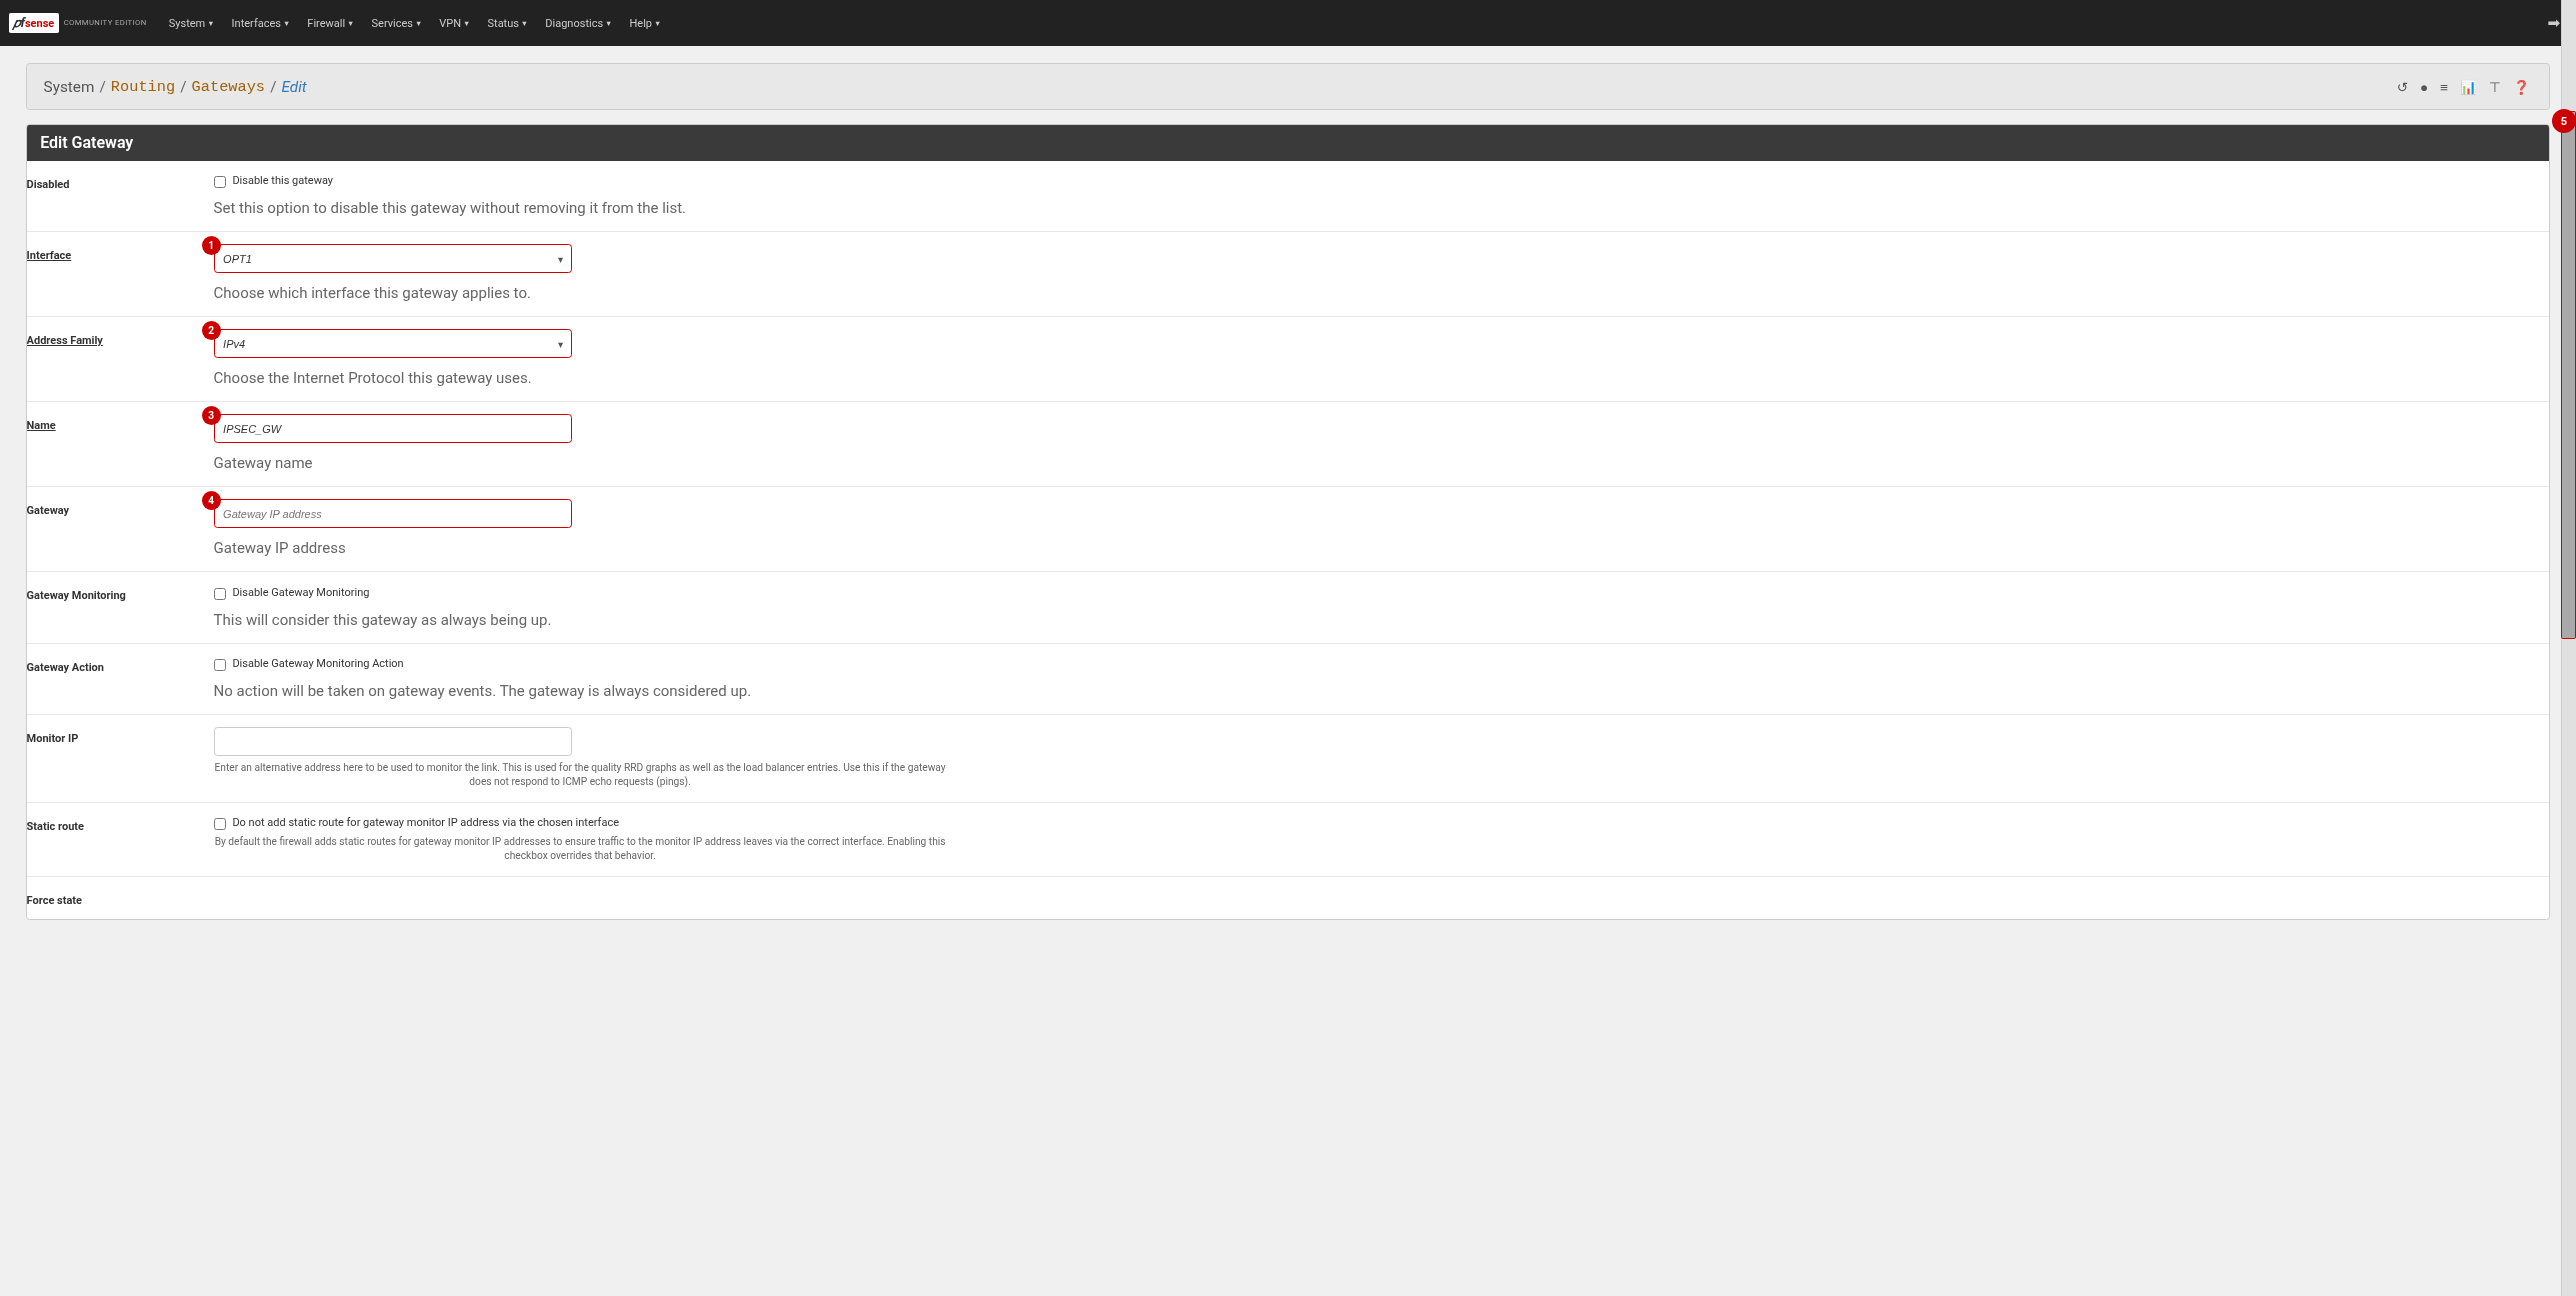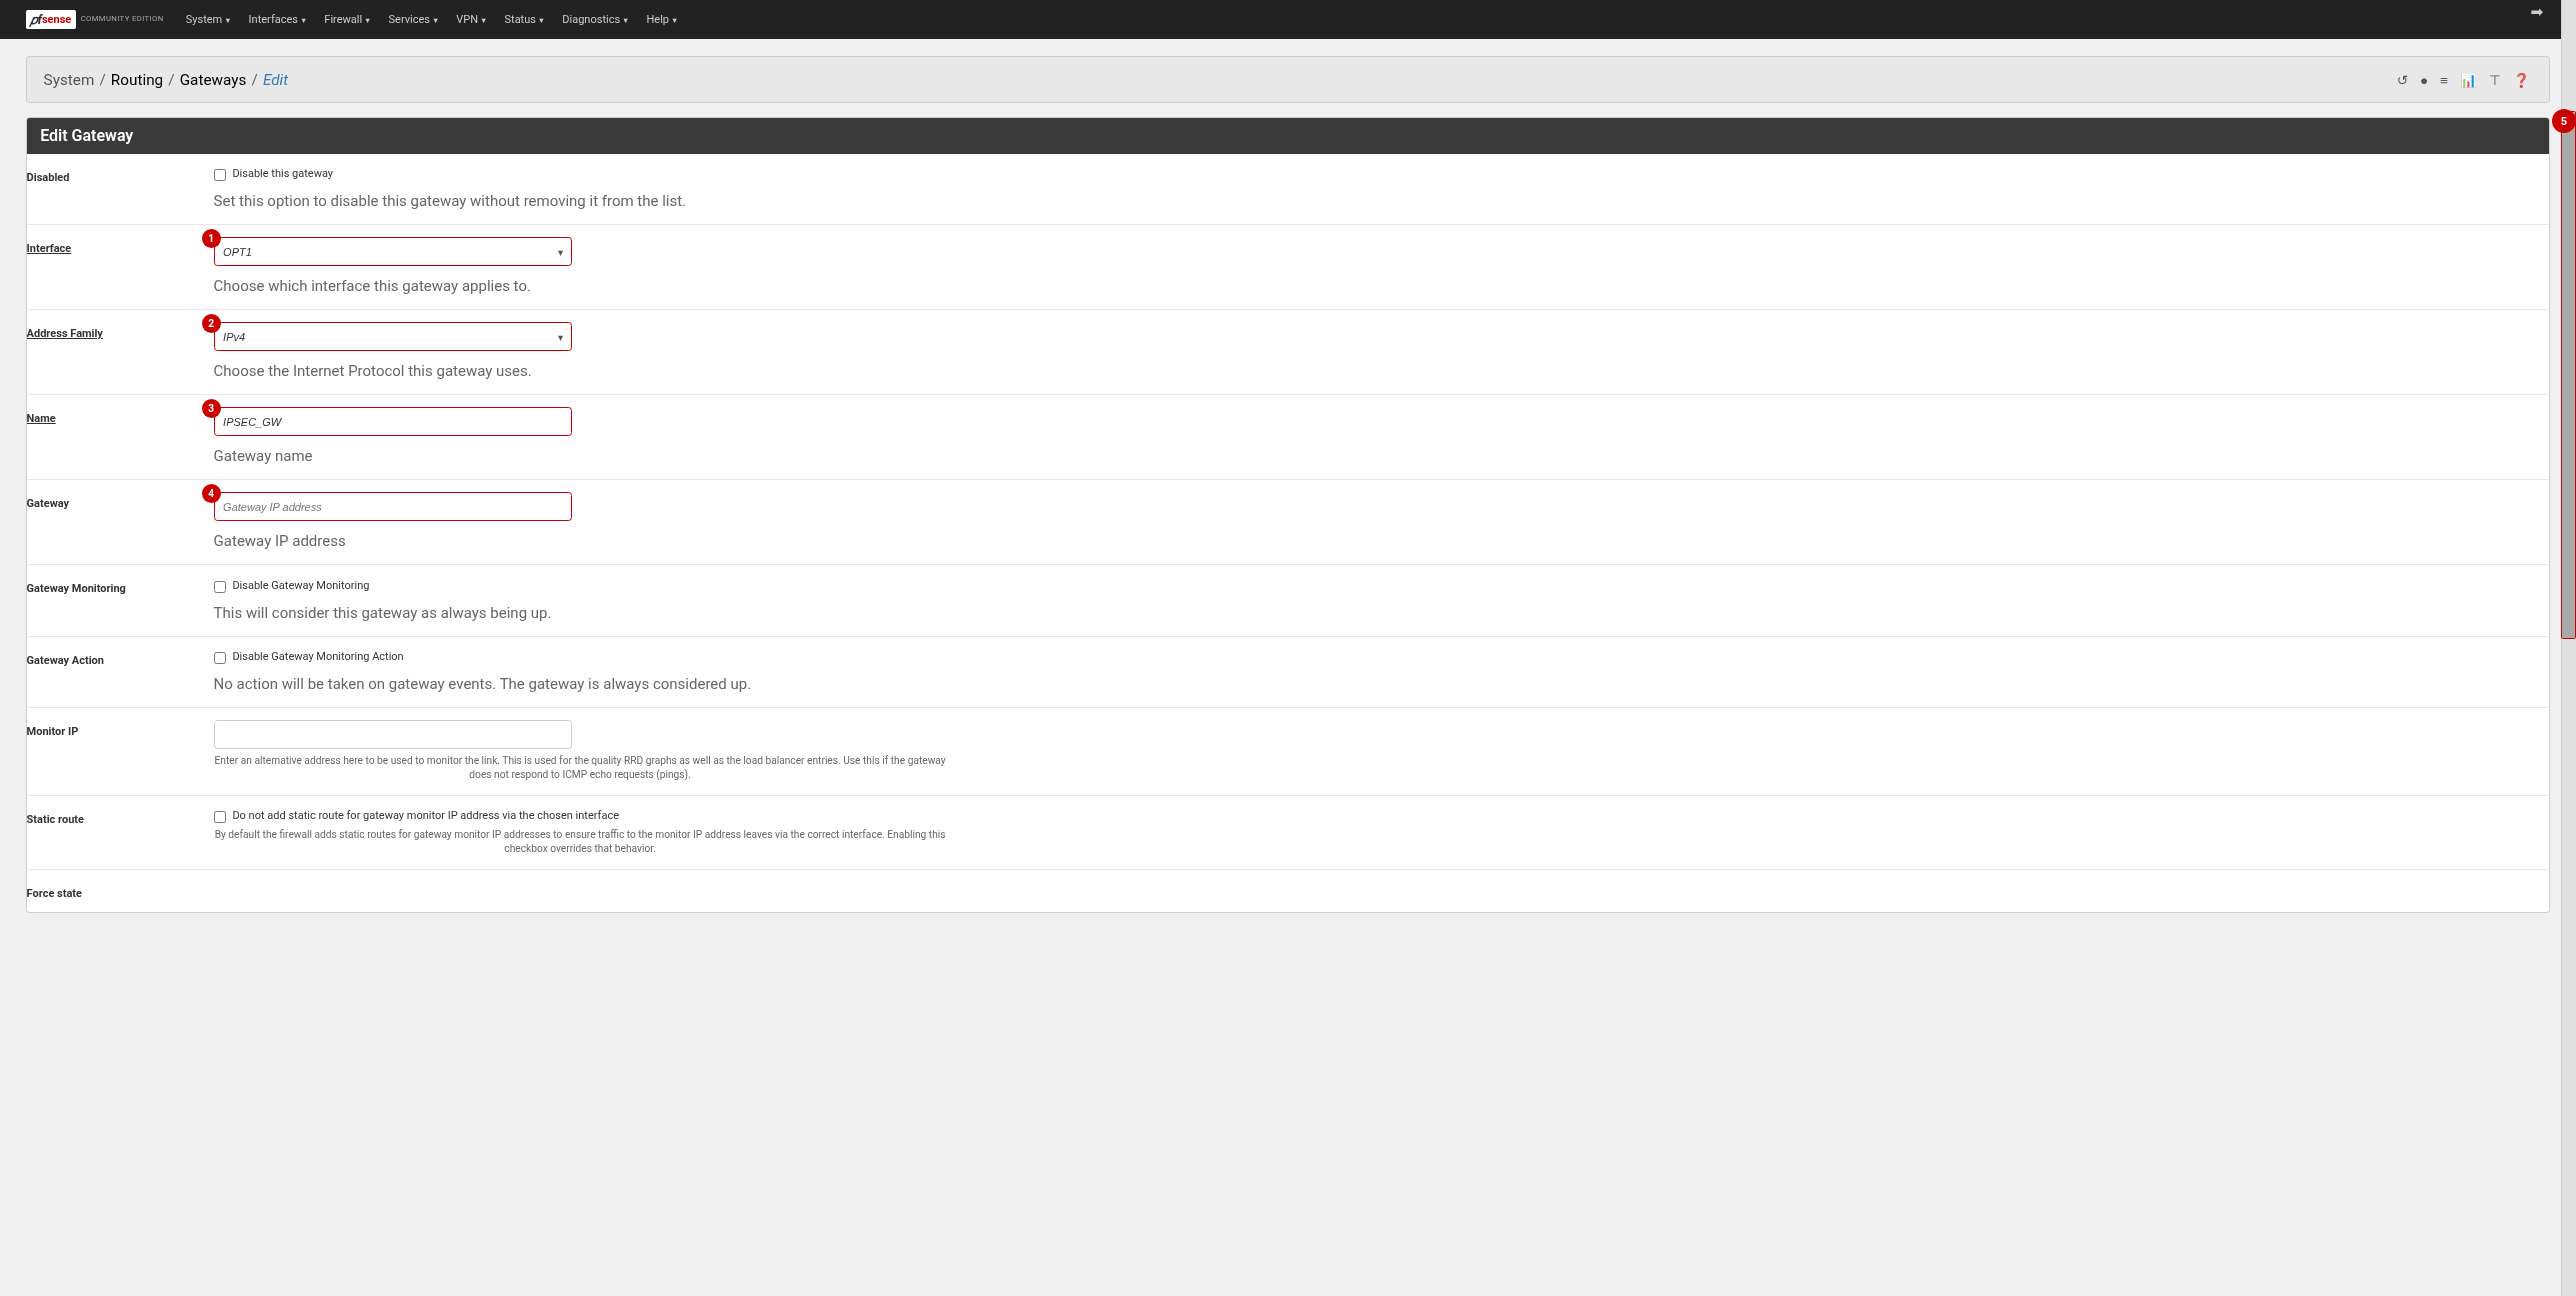--- a/index.html
+++ b/index.html
@@ -2,22 +2,23 @@
 <html style="font-size:13.6px"><head>
   <meta charset="utf-8">
   <style>
     * { box-sizing: border-box; margin: 0; padding: 0; }
     body { font-family: -apple-system, BlinkMacSystemFont, 'Segoe UI', Roboto, sans-serif; font-size: 12px; background: #f0f0f0; color: #333; }
 
     
     .navbar {
       background: #222;
       display: flex;
-      height: 39px;
-      padding: 0 26px;
+      align-items: center;
+      height: 46px;
+      padding: 0 9px;
       color: #ccc;
     }
     .navbar-brand {
       display: flex;
       align-items: center;
       margin-right: 13.6px;
     }
     .navbar-brand-logo {
       background: #fff;
       color: #c00;
@@ -82,21 +83,21 @@
       justify-content: space-between;
       margin-bottom: 13.6px;
     }
     .breadcrumb {
       display: flex;
       align-items: center;
       gap: 5.1px;
       font-size: 15.3px;
     }
     .breadcrumb-sep { color: #666; }
-    .breadcrumb-link { color: #000000; cursor: pointer; text-decoration: none; }
+    .breadcrumb-link { color: #a16207; cursor: pointer; text-decoration: none; font-family: Liberation Mono, monospace; }
     .breadcrumb-current { color: #337ab7; font-style: italic; }
     .breadcrumb-plain { color: #555; }
     .breadcrumb-icons {
       display: flex;
       align-items: center;
       gap: 6.8px;
       color: #555;
       font-size: 13.6px;
     }
     .breadcrumb-icon {

